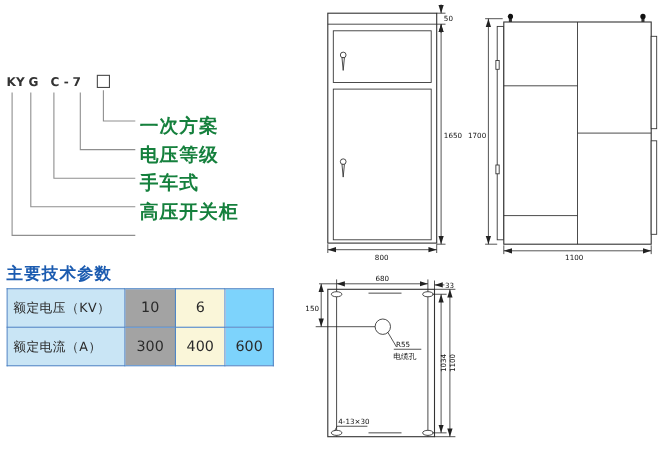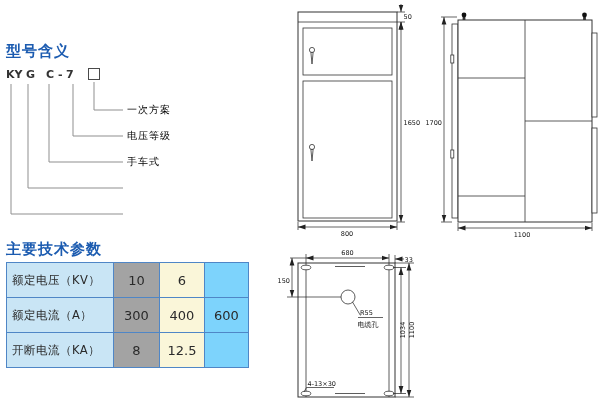--- a/index.html
+++ b/index.html
@@ -7,21 +7,21 @@
        font-family:"DejaVu Sans","Liberation Sans",sans-serif;}
   .page{position:absolute;left:0;top:0;width:600px;height:412px;background:#ffffff;}
 
   .sec-title{position:absolute;color:#1b5bb0;font-weight:bold;font-size:15px;letter-spacing:1px;white-space:nowrap;}
   #title-model{left:6px;top:42px;}
   #title-params{left:6px;top:240px;}
 
   .code-part{position:absolute;top:68px;font-size:11px;font-weight:600;color:#333;white-space:nowrap;}
   #code-square{position:absolute;left:88px;top:68px;width:10px;height:10px;border:1.5px solid #4a4a4a;background:#fff;}
 
-  .tree-label{position:absolute;left:127px;font-size:10px;color:#000000;font-weight:400;white-space:nowrap;letter-spacing:1px;}
+  .tree-label{position:absolute;left:127px;font-size:17px;color:#15803d;font-weight:700;white-space:nowrap;letter-spacing:1px;}
 
   table.params{position:absolute;left:6px;top:262px;border-collapse:collapse;table-layout:fixed;padding-left:10px;}
   table.params td{border:1px solid #4f86c6;overflow:hidden;white-space:nowrap;color:#2a2a2a;}
   td.lbl{width:100px;background:#c9e5f5;font-size:11.5px;padding-left:5px;letter-spacing:0.5px;}
   td.val{text-align:center;font-size:13px;}
   td.v1{width:43px;background:#a3a3a3;}
   td.v2{width:42px;background:#faf6d9;}
   td.v3{width:41px;background:#7dd3fc;}
   tr.r{height:35px;} tr.rlast{height:30px;}
 
@@ -31,53 +31,47 @@
   .drwthin{stroke:#333;stroke-width:0.8;fill:#ffffff;}
   .dimtxt{font-size:6.5px;fill:#111;font-family:"DejaVu Sans","Liberation Sans",sans-serif;}
   .cjk7{font-size:7px;fill:#111;}
   .tree{stroke:#8f8f8f;stroke-width:1;fill:none;}
 </style>
 </head>
 <body>
 
 <div class="page">
 
-  <div class="sec-title" id="title-model">型号含义</div>
   <div class="sec-title" id="title-params">主要技术参数</div>
 
   <span class="code-part" style="left:6px">KY</span>
   <span class="code-part" style="left:26px">G</span>
   <span class="code-part" style="left:46px">C</span>
   <span class="code-part" style="left:58px">-</span>
   <span class="code-part" style="left:66px">7</span>
   <span id="code-square"></span>
 
   <div class="tree-label" style="top:103px">一次方案</div>
   <div class="tree-label" style="top:129px">电压等级</div>
   <div class="tree-label" style="top:155px">手车式</div>
+  <div class="tree-label" style="top:181px">高压开关柜</div>
 
   <table class="params">
     <tbody>
         <tr class="r">
       <td class="lbl">额定电压（KV）</td>
       <td class="val v1">10</td>
       <td class="val v2">6</td>
       <td class="val v3"></td>
     </tr>
     <tr class="r">
       <td class="lbl">额定电流（A）</td>
       <td class="val v1">300</td>
       <td class="val v2">400</td>
       <td class="val v3">600</td>
-    </tr>
-    <tr class="r">
-      <td class="lbl">开断电流（KA）</td>
-      <td class="val v1">8</td>
-      <td class="val v2">12.5</td>
-      <td class="val v3"></td>
     </tr>
   </tbody>
     </table>
 
   <svg width="600" height="412" viewBox="0 0 600 412">
     <defs>
       <marker id="arw" markerWidth="9" markerHeight="7" refX="7.5" refY="3" orient="auto-start-reverse" markerUnits="userSpaceOnUse">
         <path d="M0,0.6 L7.5,3 L0,5.4 Z" fill="#222"></path>
       </marker>
     </defs>

